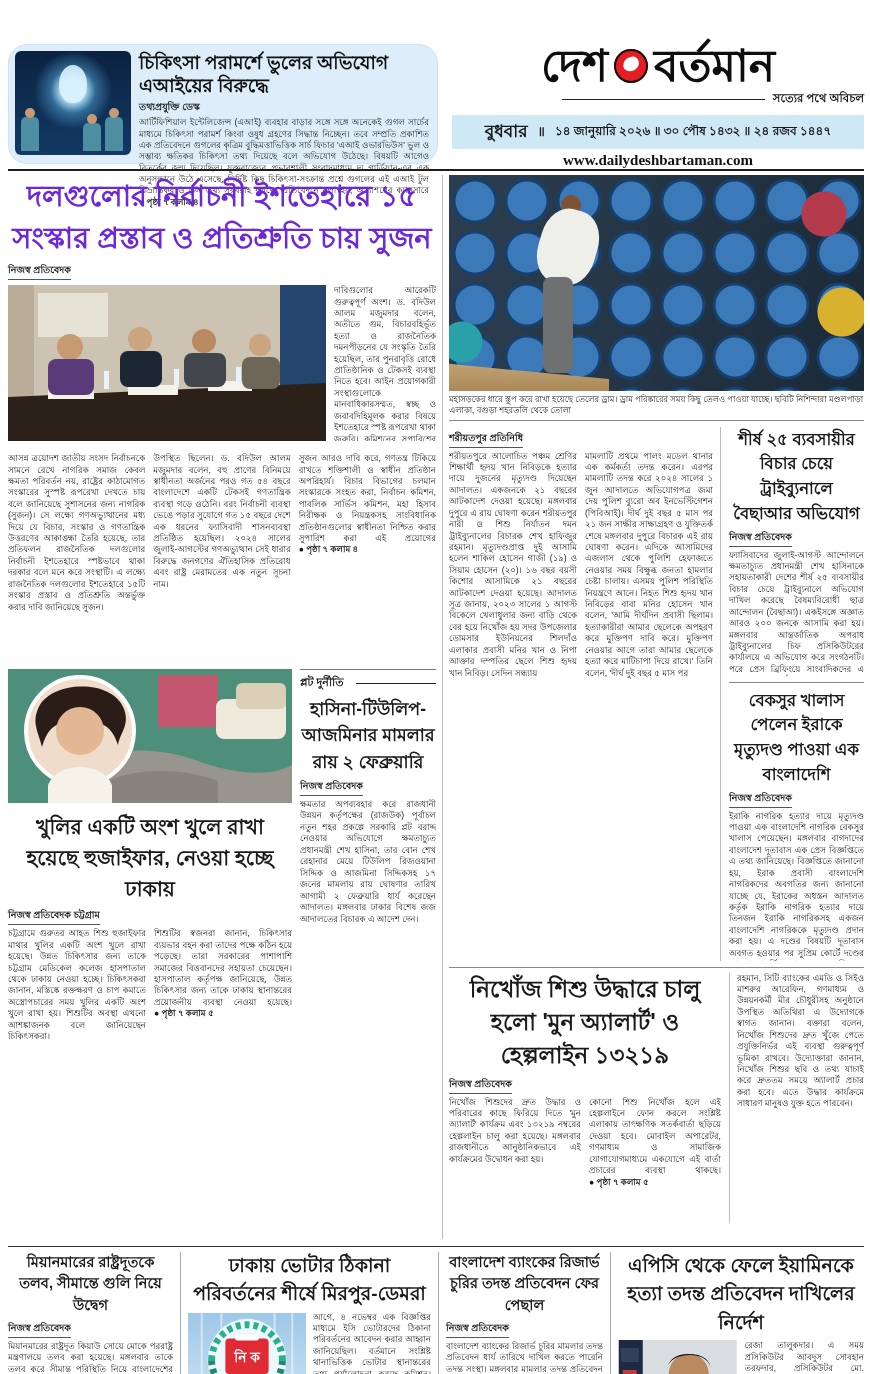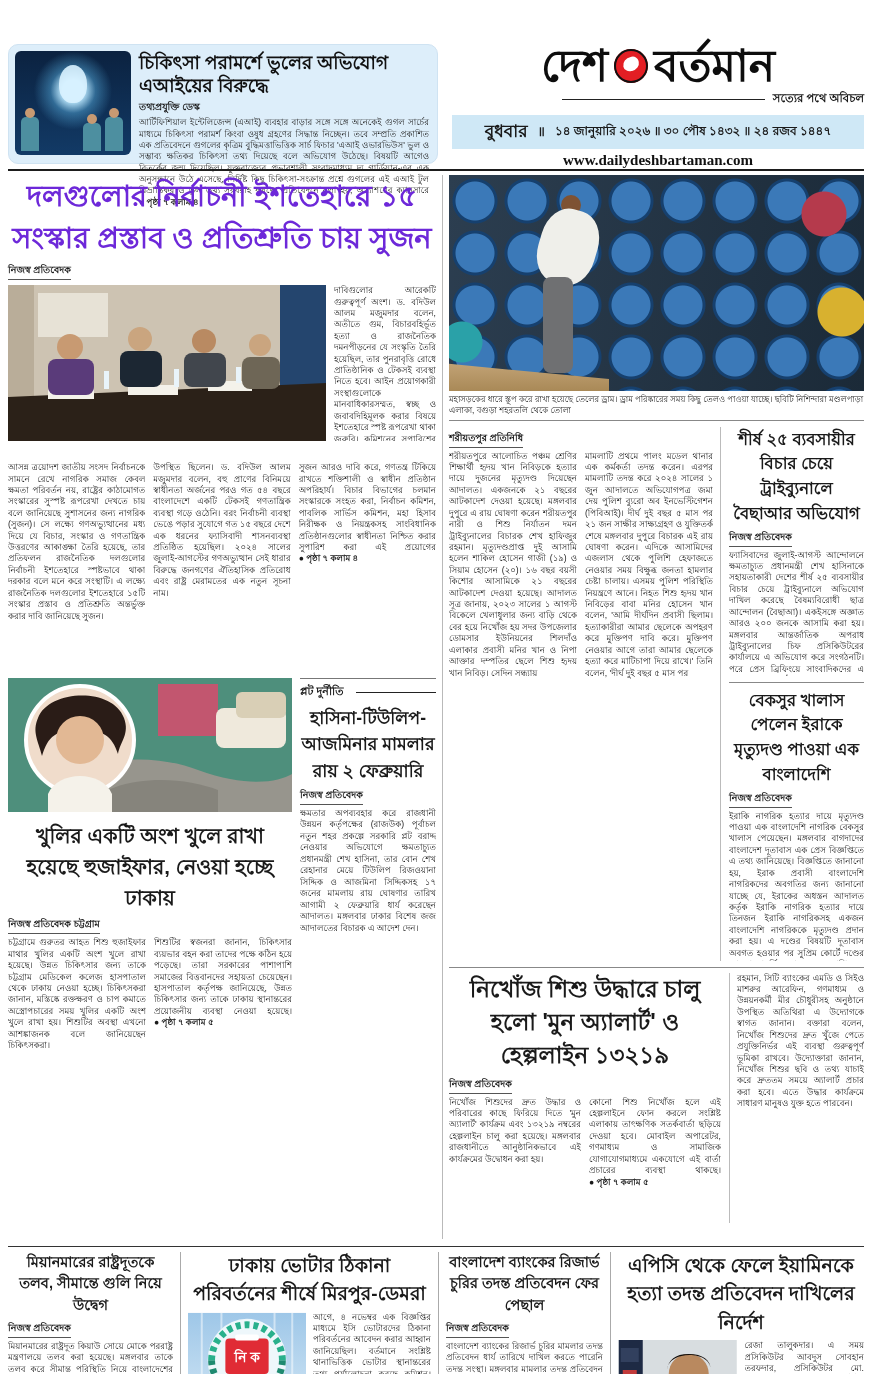--- a/index.html
+++ b/index.html
@@ -1,21 +1,21 @@
 <!DOCTYPE html>
 <html lang="bn"><head>
 <meta charset="utf-8">
 <style>
   * { margin:0; padding:0; box-sizing:border-box; }
   body { background:#fff; font-family:"Liberation Sans", sans-serif; color:#1a1a1a; }
   .page { width:870px; min-height:1374px; margin:0 auto; background:#fff; padding:44px 6px 10px 8px; position:relative; }
 
   
   .topbar { display:flex; height:120px; }
-  .ai-box { width:430px; background:#ddeefa; border:1px solid #cfe3f2; border-radius:10px; padding:6px 8px 6px 6px; display:flex; gap:8px;justify-content:flex-end; }
+  .ai-box { width:430px; background:#ddeefa; border:1px solid #cfe3f2; border-radius:19px; padding:6px 8px 6px 6px; display:flex; gap:8px;justify-content:flex-end; }
   .ai-fig { width:116px; height:104px; border-radius:6px; flex:none; overflow:hidden; position:relative;
             background:radial-gradient(circle at 50% 38%, #bfeaff 0 12%, rgba(90,180,230,.45) 26%, transparent 45%), linear-gradient(#0b2240,#123a66); }
   .ai-head { position:absolute; left:44px; top:14px; width:28px; height:38px; border-radius:50% 50% 45% 45%; background:#d9f2ff; opacity:.9; }
   .ai-person { position:absolute; bottom:4px; width:18px; height:34px; border-radius:5px 5px 0 0; background:#4d8fa0; }
   .ai-person::before { content:""; position:absolute; top:-9px; left:4px; width:10px; height:10px; border-radius:50%; background:#c89a72; }
   .ai-text h2 { font-size:18.5px; line-height:1.25; font-weight:700; color:#111; }
   .ai-byline { font-size:9.5px; font-weight:700; margin:3px 0 2px; }
   .ai-body { font-size:8.6px; line-height:1.32; text-align:justify; color:#222; }
 
   .masthead { flex:1; display:flex; flex-direction:column; align-items:stretch; padding-left:14px; }
@@ -40,21 +40,21 @@
   .maingrid { display:flex; gap:6px; }
   .vline { width:0; border-left:1px solid #b9b9b9; }
   .half-left { width:428px; flex:none; }
   .half-right { flex:1; }
 
   h1.lead-h { font-size:29px; line-height:1.45; font-weight:800; text-align:center; color:#6d28d9; }
   .byline { font-size:9.5px; font-weight:700; border-bottom:1px solid #555; display:inline-block; padding-bottom:1px; margin:4px 0 3px; }
   .figrow { display:flex; gap:8px; margin-top:2px; }
   .conf-fig { width:318px; height:156px; flex:none; }
   .sidecol { flex:1; height:156px; overflow:hidden; font-size:8.6px; line-height:1.33; text-align:justify; }
-  .cols3 { display:flex; gap:8px; margin-top:21px; }
+  .cols3 { display:flex; gap:8px; margin-top:12px; }
   .cols3 .col { flex:1; height:208px; overflow:hidden; font-size:8.6px; line-height:1.33; text-align:justify; }
   .pgref { font-weight:800; font-size:8.6px; white-space:nowrap; }
 
   .subgrid { display:flex; gap:8px; margin-top:8px; }
   .sub-left { width:284px; flex:none; }
   .huj-fig { width:284px; height:134px; }
   h2.huj-h { font-size:20.5px; line-height:1.5; font-weight:800; text-align:center; margin-top:9px; }
   .cols2 { display:flex; gap:8px; }
   .cols2 .col { flex:1; overflow:hidden; font-size:8.6px; line-height:1.33; text-align:justify; }
   .huj-cols .col { height:150px; }

